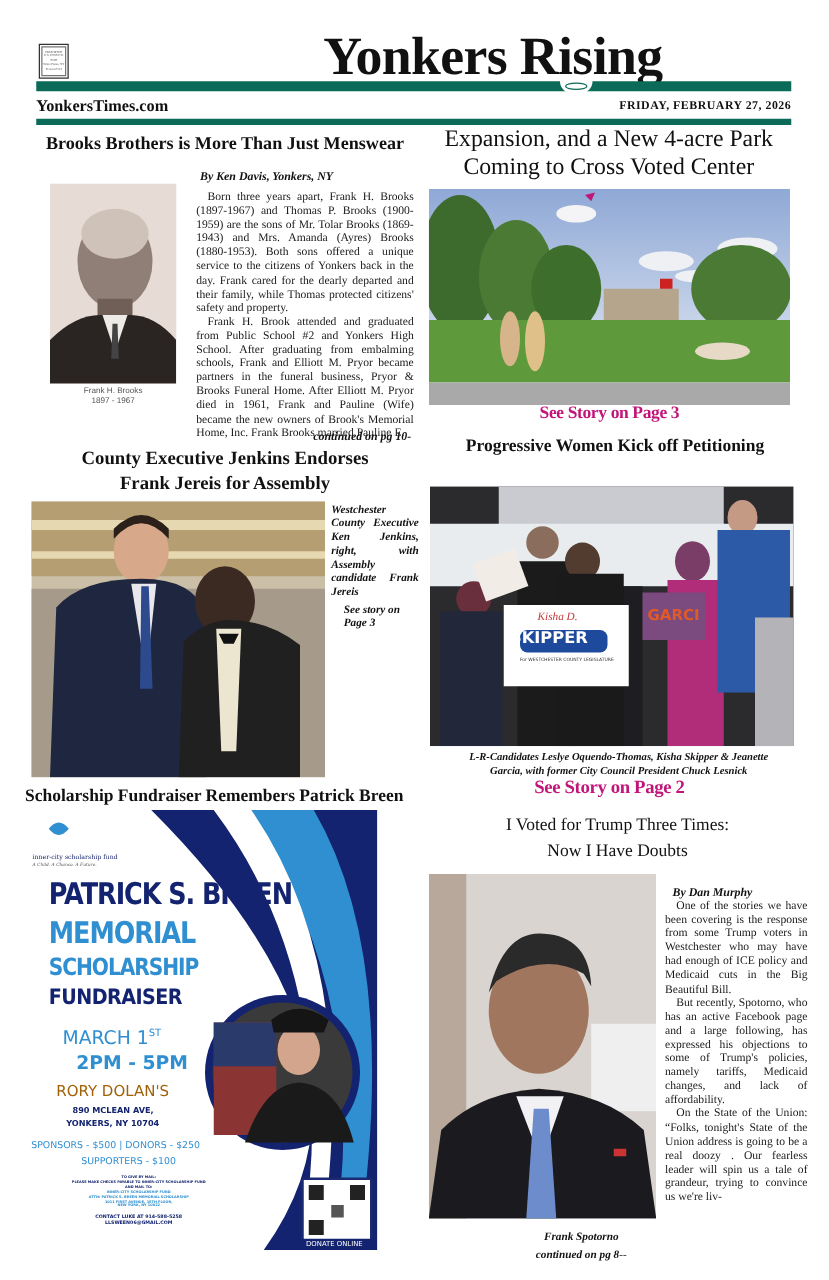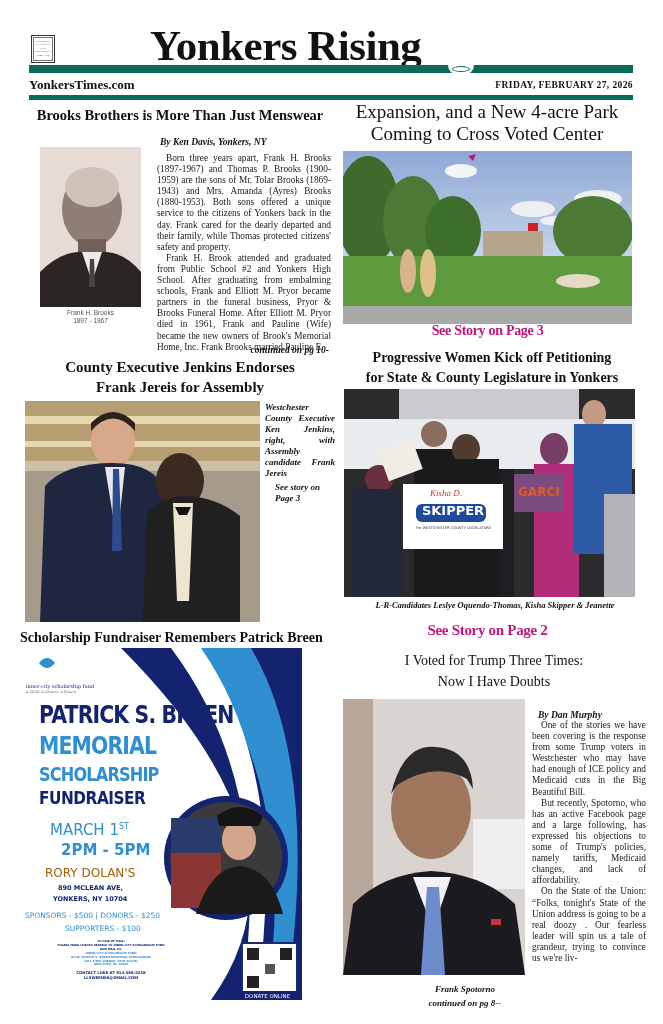--- a/index.html
+++ b/index.html
@@ -3,21 +3,21 @@
 <meta charset="utf-8">
 <style>
   * { box-sizing: border-box; margin: 0; padding: 0; }
   html, body { width: 663px; height: 1024px; background: #ffffff; overflow: hidden; }
   body { position: relative; font-family: "Liberation Serif", "DejaVu Serif", serif; color: #111; }
   .abs { position: absolute; }
 
   
   .permit { left: 31px; top: 35px; width: 24px; height: 28px; border: 1.5px solid #333; padding: 1px; }
   .permit-inner { width: 100%; height: 100%; border: 0.5px solid #777; font-size: 2.4px; line-height: 3.4px; text-align: center; color: #444; padding-top: 2px; font-family: "Liberation Serif", serif; }
-  .masthead-title { left: 150px; top: 22px; width: 380px; text-align: left; font-size: 43px; font-weight: bold; letter-spacing: -0.5px; line-height: 48px; font-family: "Liberation Serif", serif; }
+  .masthead-title { left: 150px; top: 22px; width: 380px; text-align: right; font-size: 43px; font-weight: bold; letter-spacing: -0.5px; line-height: 48px; font-family: "Liberation Serif", serif; }
   .rule-top { left: 29px; top: 65px; width: 604px; height: 8px; background: #0b6a58; }
   .rule-notch { left: 448px; top: 63px; width: 26px; height: 12px; background: #fff; border-radius: 0 0 10px 10px; }
   .rule-notch-g { left: 452px; top: 66px; width: 18px; height: 6px; border: 1.5px solid #0b6a58; border-radius: 50%; background:#fff;}
   .site-url { left: 29px; top: 77px; font-size: 13px; font-weight: bold; font-family: "Liberation Serif", serif; }
   .issue-date { right: 30px; top: 80px; font-size: 9.5px; font-weight: bold; letter-spacing: 0.4px; }
   .rule-bottom { left: 29px; top: 95px; width: 604px; height: 5px; background: #0b6a58; }
 
   
   .hl-bold { font-weight: bold; text-align: center; font-family: "Liberation Serif", serif; }
   .hl-reg { font-weight: normal; text-align: center; font-family: "Liberation Serif", serif; }
@@ -134,21 +134,20 @@
     <path d="M118 221 L122 112 Q140 95 158 95 Q190 95 215 115 L215 221 Z" fill="#202020"></path>
     <path d="M148 102 L168 102 L164 200 L152 200 Z" fill="#ece6d1"></path>
     <path d="M150 106 L166 106 L162 114 L154 114 Z" fill="#111"></path>
   </svg>
 </div>
 <div class="abs caption-ital" style="left:265px; top:402px; width:70px; text-align:justify;">Westchester County Executive Ken Jenkins, right, with Assembly candidate Frank Jereis</div>
 <div class="abs caption-ital" style="left:275px; top:482px; width:60px;">See story on Page 3</div>
 
 <div class="abs hl-bold" style="left:341px; top:348px; width:302px; font-size:14px; line-height:20px;">
   <div>Progressive Women Kick off Petitioning</div>
-  <div>for State &amp; County Legislature in Yonkers</div>
 </div>
 <div class="abs photo" style="left:344px; top:389px; width:291px; height:208px;">
   <svg width="291" height="208" viewBox="0 0 291 208">
     <rect width="291" height="208" fill="#2b2b2e"></rect>
     <rect x="55" y="0" width="180" height="40" fill="#c9cbd1"></rect>
     <rect x="0" y="30" width="291" height="50" fill="#e8ecef"></rect>
     <rect x="110" y="80" width="60" height="128" fill="#1d1d22"></rect>
     <ellipse cx="35" cy="90" rx="14" ry="14" fill="#6a2f3d"></ellipse>
     <rect x="8" y="100" width="50" height="108" fill="#22283a"></rect>
     <ellipse cx="90" cy="45" rx="13" ry="13" fill="#8a6d5c"></ellipse>
@@ -158,27 +157,28 @@
     <rect x="100" y="70" width="55" height="138" fill="#1a1a1a"></rect>
     <rect x="59" y="95" width="100" height="65" fill="#ffffff"></rect>
     <rect x="72" y="115" width="70" height="18" rx="6" fill="#1d4a9c"></rect>
     <ellipse cx="210" cy="60" rx="14" ry="16" fill="#7a3d67"></ellipse>
     <rect x="190" y="75" width="45" height="133" fill="#b12d79"></rect>
     <rect x="170" y="85" width="50" height="38" fill="#7b4a7e"></rect>
     <ellipse cx="250" cy="25" rx="12" ry="14" fill="#c49a85"></ellipse>
     <rect x="230" y="35" width="58" height="130" fill="#2c5aa6"></rect>
     <rect x="260" y="105" width="31" height="103" fill="#b4b4b8"></rect>
   </svg>
-  <div class="abs" style="left:64px; top:114px; width:90px; text-align:center; color:#fff; font-family:'DejaVu Sans',sans-serif; font-weight:bold; font-size:13px;">SKIPPER</div>
+  <div class="abs" style="left:64px; top:114px; width:90px; color:#fff; font-family:'DejaVu Sans',sans-serif; font-weight:bold; font-size:13px;">SKIPPER</div>
   <div class="abs" style="left:86px; top:99px; font-style:italic; color:#c43a3a; font-size:9px; font-family:'Liberation Serif',serif;">Kisha D.</div>
   <div class="abs" style="left:62px; top:137px; width:95px; text-align:center; font-size:3.6px; color:#333; font-family:'DejaVu Sans',sans-serif;">For WESTCHESTER COUNTY LEGISLATURE</div>
   <div class="abs" style="left:174px; top:96px; color:#e05a28; font-weight:bold; font-size:12px; font-family:'DejaVu Sans',sans-serif;">GARCI</div>
 </div>
 <div class="abs caption-ital" style="left:360px; top:600px; width:270px; font-size:8.5px; line-height:10.5px; text-align:center;">
   <div>L-R-Candidates Leslye Oquendo-Thomas, Kisha Skipper &amp; Jeanette</div>
+  <div>Garcia, with former City Council President Chuck Lesnick</div>
 </div>
 <div class="abs see-story" style="left:343px; top:622px; width:289px; font-size:15px;">See Story on Page 2</div>
 
 <div class="abs hl-bold" style="left:20px; top:629px; width:330px; font-size:14px; line-height:18px; text-align:left;">Scholarship Fundraiser Remembers Patrick Breen</div>
 
 <div class="abs flyer">
   <svg class="abs" style="left:0;top:0;" width="281" height="352" viewBox="0 0 281 352">
     <path d="M100 0 L281 0 L281 352 L190 352 Q300 200 100 0 Z" fill="#13236f"></path>
     <path d="M175 0 L230 0 Q300 120 265 352 L245 352 Q280 150 175 0 Z" fill="#2f8fd1"></path>
     <path d="M150 0 L180 0 Q270 130 235 352 L220 352 Q255 140 150 0 Z" fill="#ffffff"></path>

